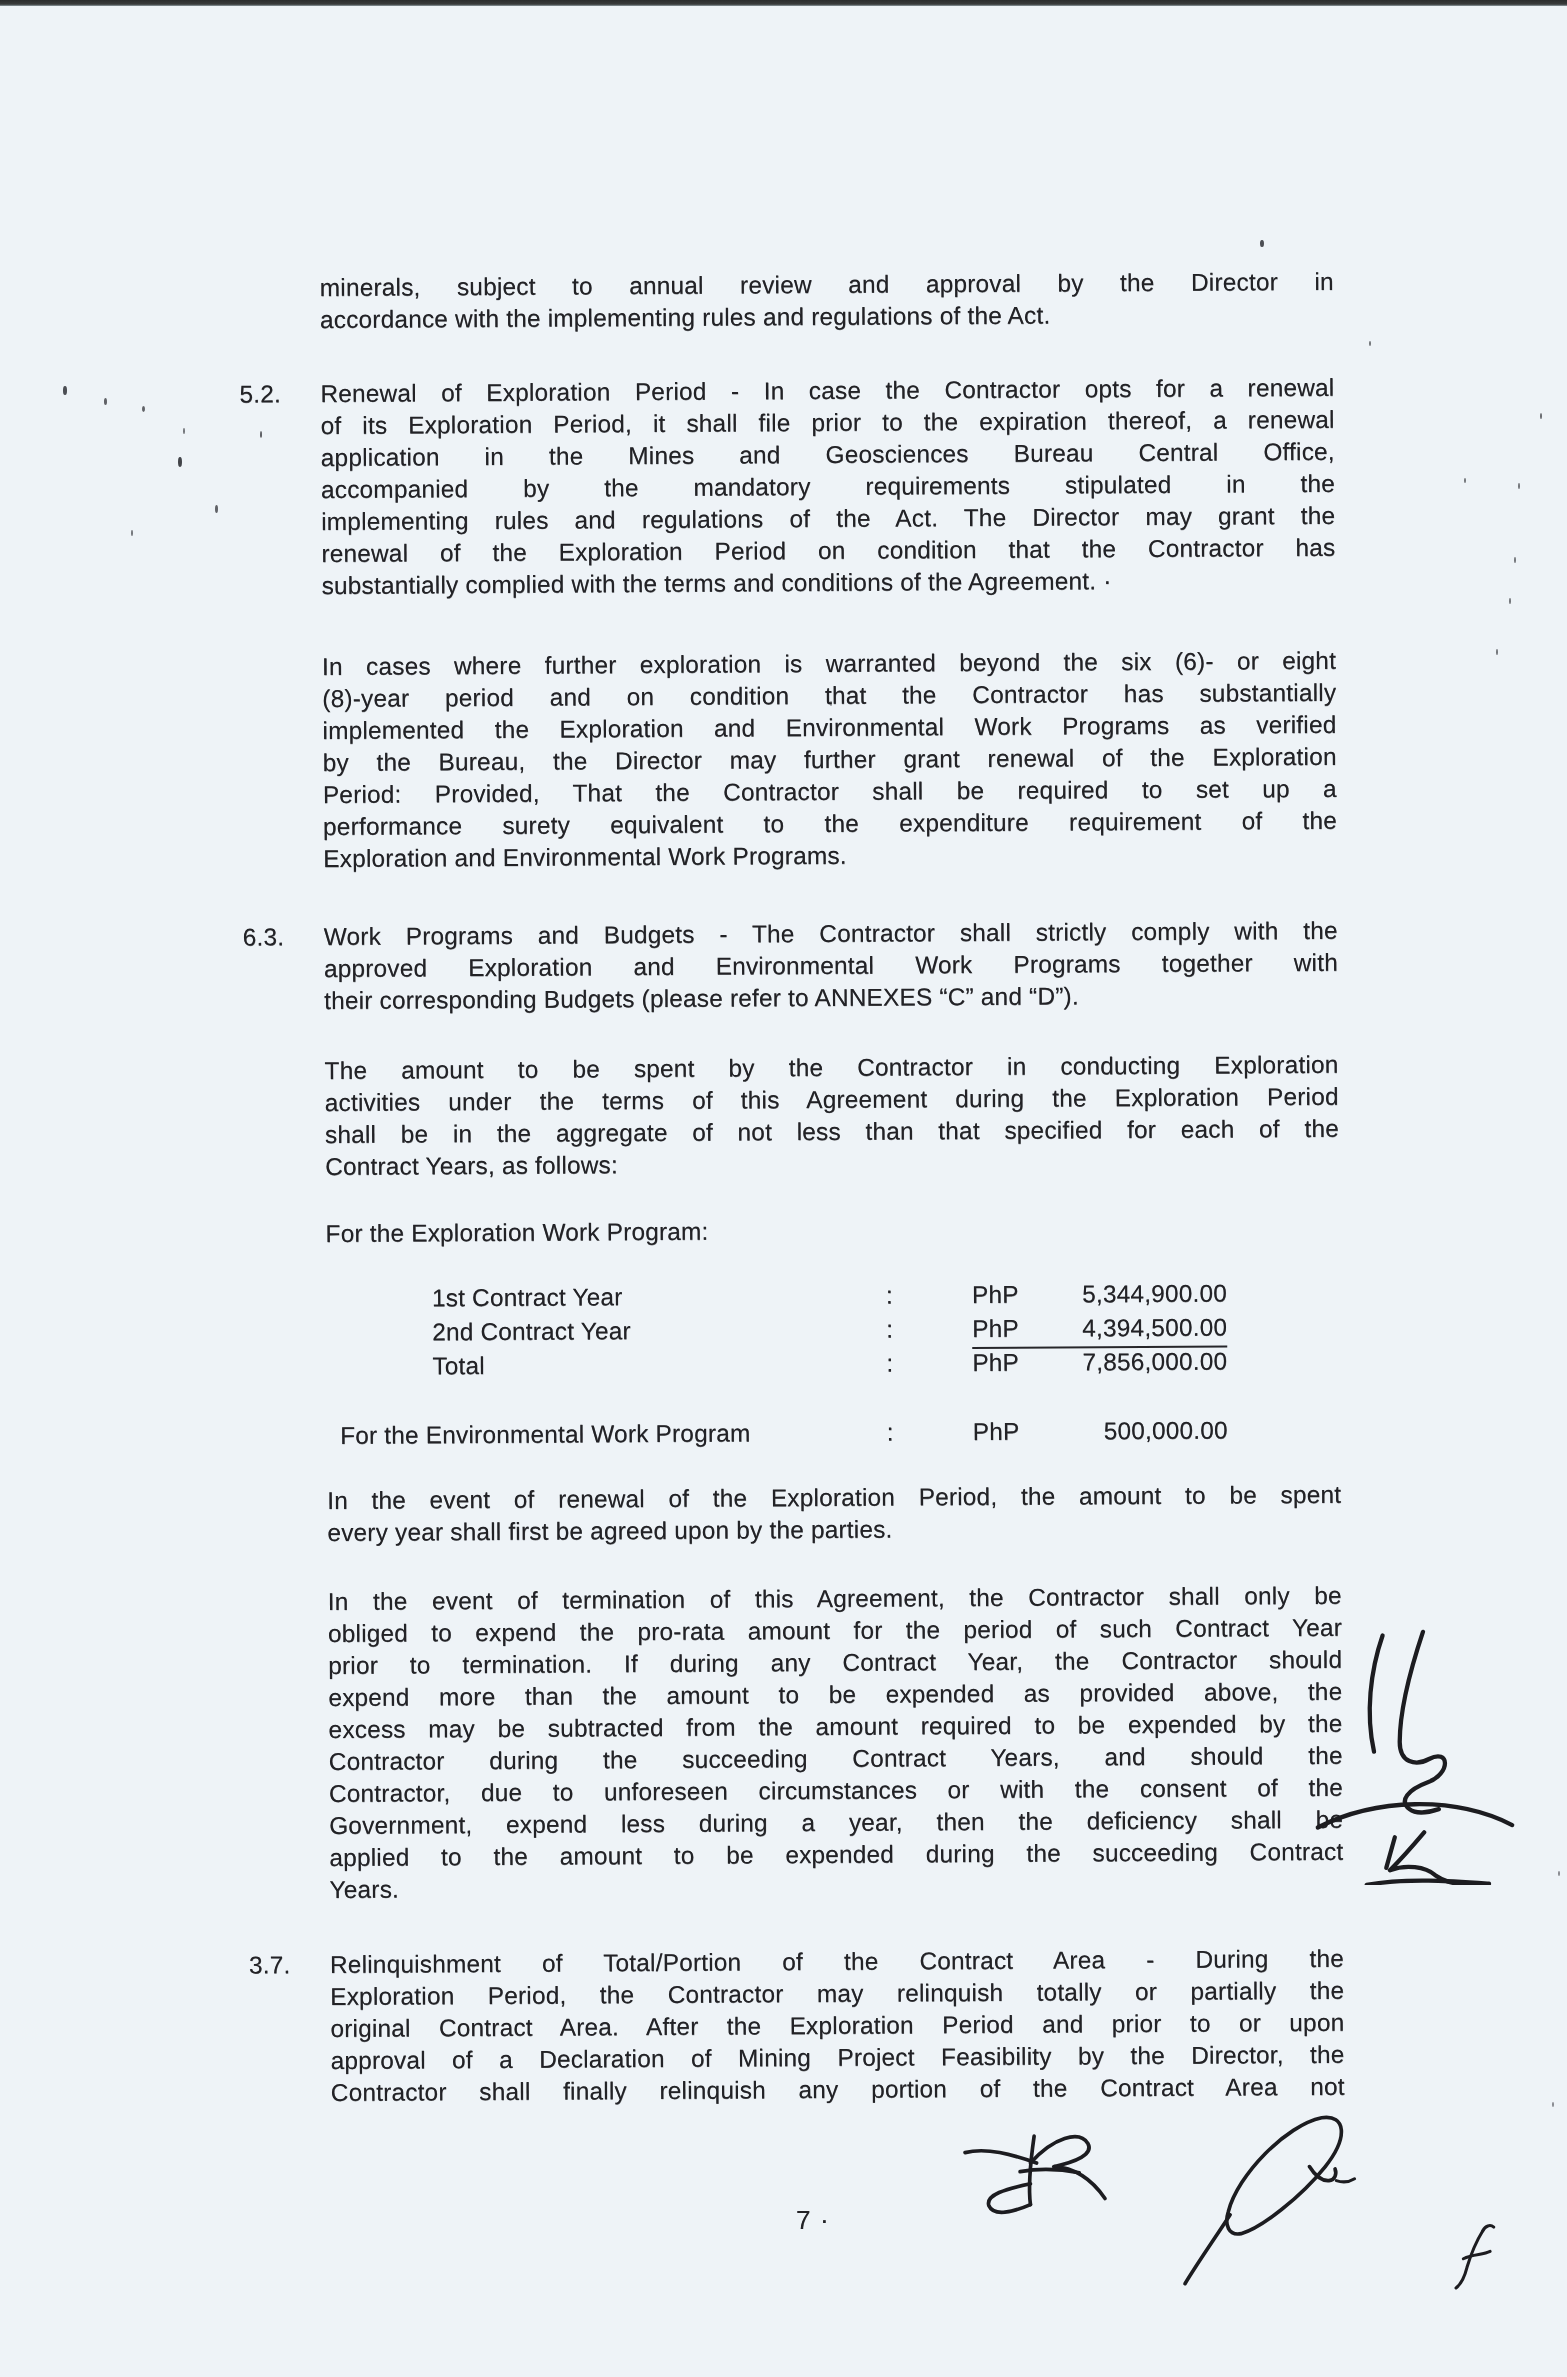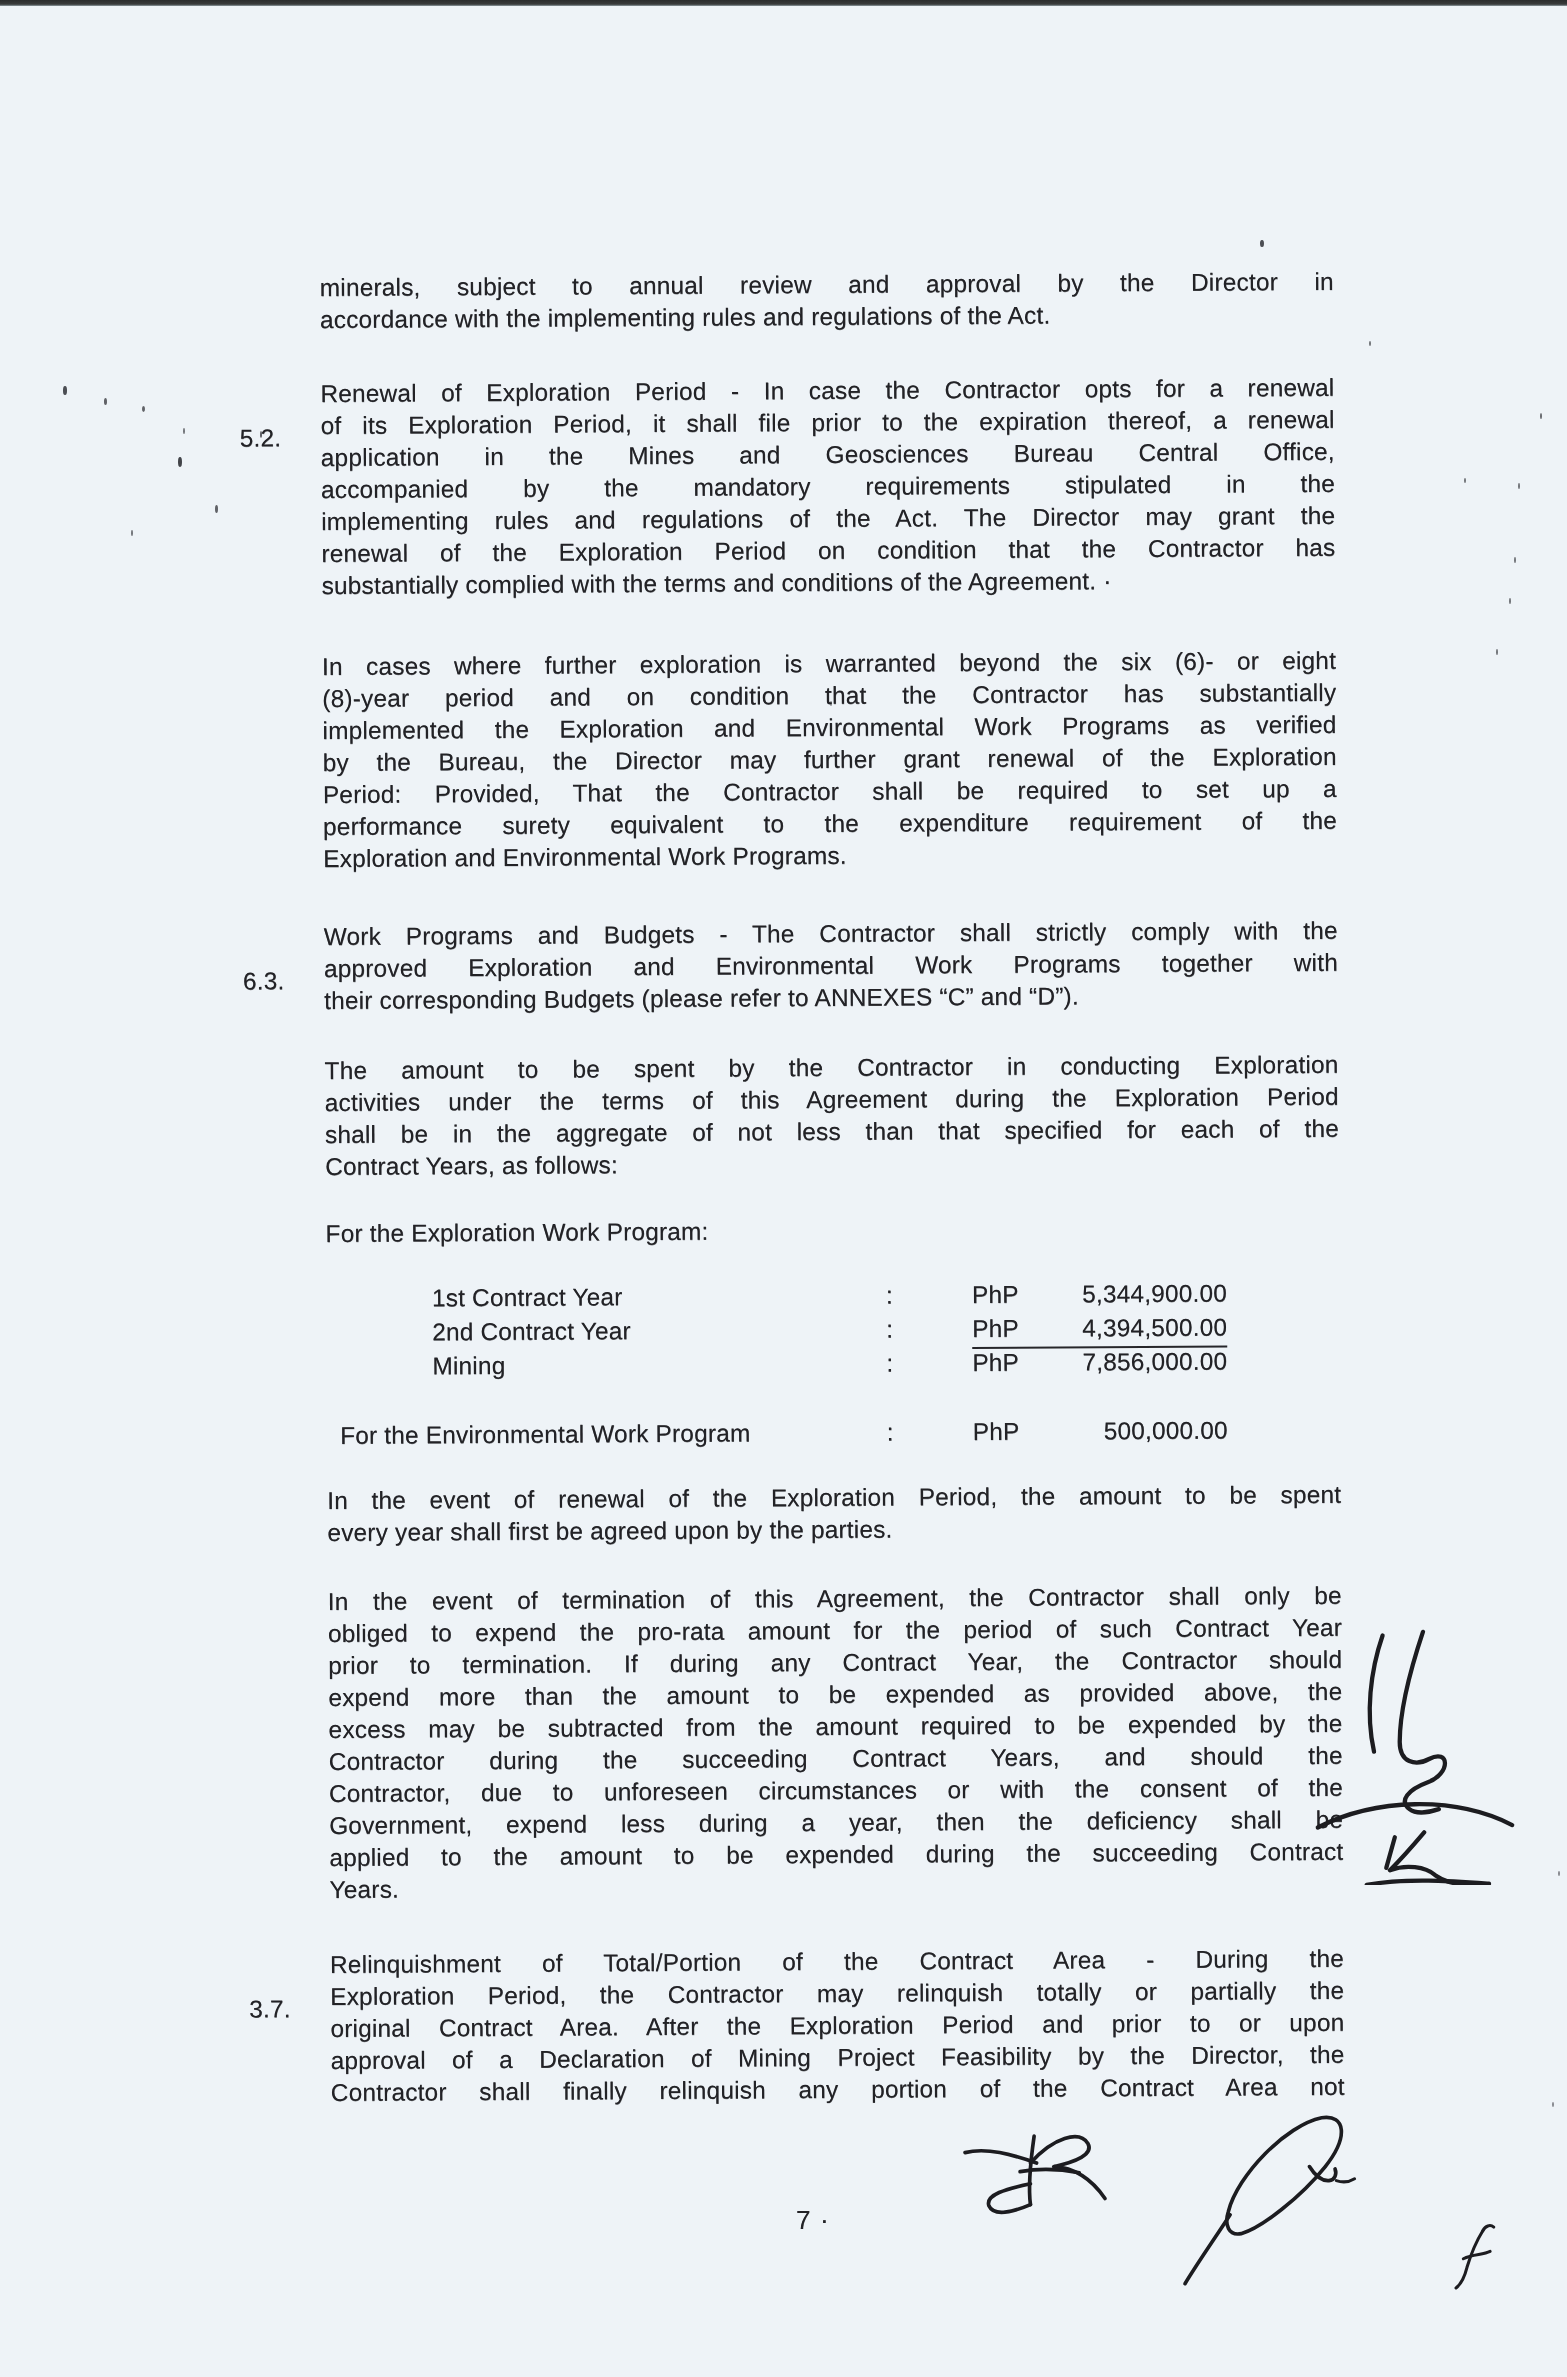--- a/index.html
+++ b/index.html
@@ -21,21 +21,20 @@
     transform:rotate(-0.35deg);
     transform-origin:0 0;
     font-size:24.4px;
     letter-spacing:0.2px;
     text-shadow:0.2px 0.4px 0.5px rgba(25,25,30,0.55);
   }
   .block{position:absolute;left:0;width:1014px;}
   .secnum{
     position:absolute;left:-81px;top:0;width:73px;
     line-height:32px;
-    margin-top:44px;
   }
   .jline{
     height:32px;line-height:32px;
     text-align:justify;text-align-last:justify;
     white-space:nowrap;
     overflow:visible;
   }
   .jline.last{text-align-last:left;white-space:normal;}
   .hline{height:32px;line-height:32px;text-align:left;}
   
@@ -132,21 +131,21 @@
       </div>
       <div class="mrow">
         <span class="lbl">2nd Contract Year</span>
         <span class="col">:</span>
         <span class="amt u">
           <span>PhP</span>
           <span>4,394,500.00</span>
         </span>
       </div>
       <div class="mrow">
-        <span class="lbl">Mining</span>
+        <span class="lbl">Total</span>
         <span class="col">:</span>
         <span class="amt">
           <span>PhP</span>
           <span>7,856,000.00</span>
         </span>
       </div>
     </div>
 
     <div class="block" style="top:1419px">
       <div class="mrow">

